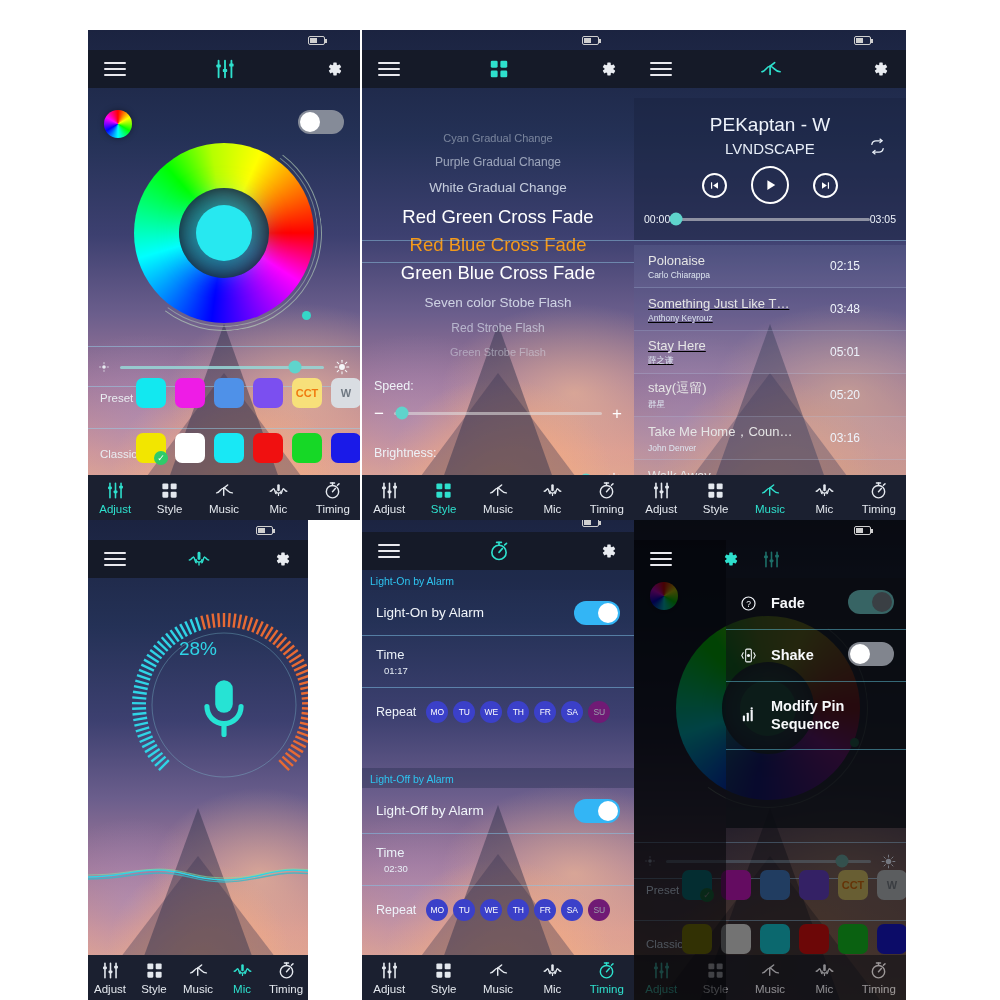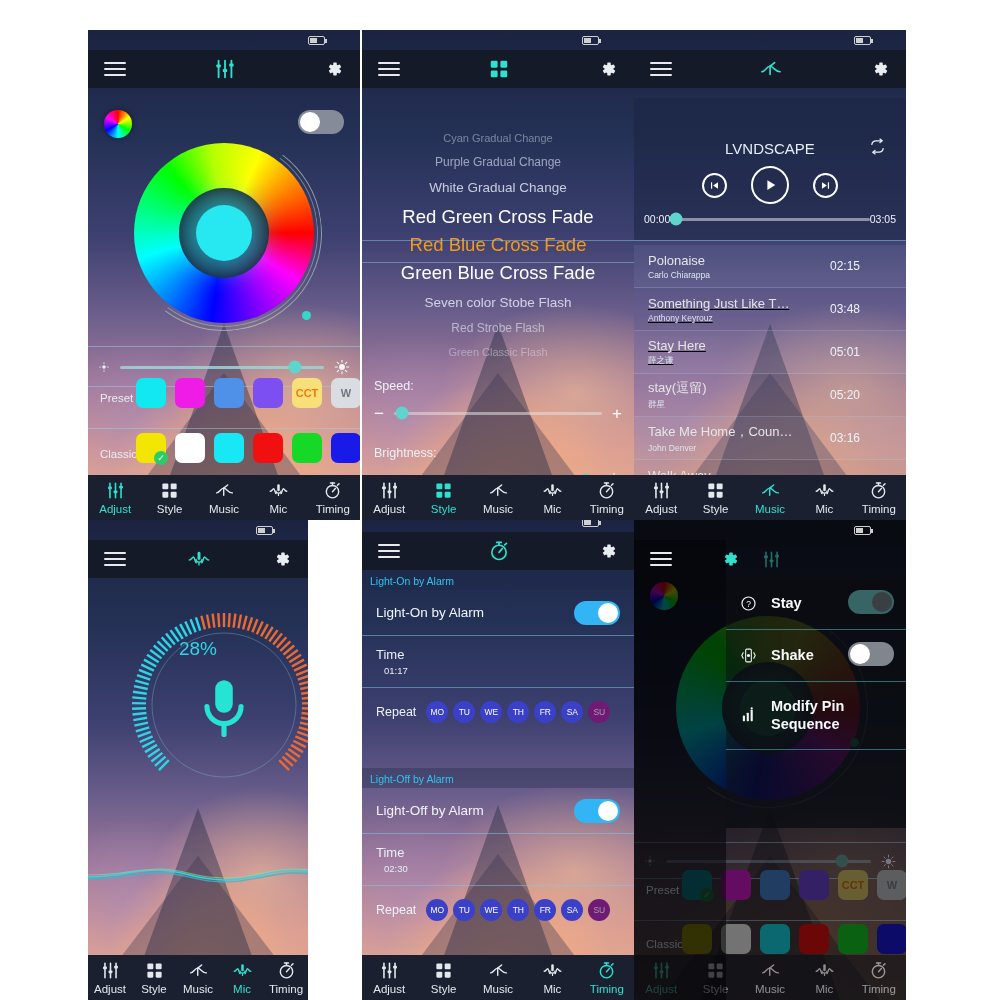--- a/index.html
+++ b/index.html
@@ -386,21 +386,21 @@
       </div>
       <div class="styleList" style="top:92px; z-index:2;">
         <div class="sItem f1">Cyan Gradual Change</div>
         <div class="sItem f2">Purple Gradual Change</div>
         <div class="sItem f3">White Gradual Change</div>
         <div class="sItem f4">Red Green Cross Fade</div>
         <div class="sItem sel">Red Blue Cross Fade</div>
         <div class="sItem f4">Green Blue Cross Fade</div>
         <div class="sItem f3">Seven color Stobe Flash</div>
         <div class="sItem f2">Red Strobe Flash</div>
-        <div class="sItem f1">Green Classic Flash</div>
+        <div class="sItem f1">Green Strobe Flash</div>
       </div>
       <div class="selLine" style="top:210px; z-index:3;"></div>
       <div class="selLine" style="top:232px; z-index:3;"></div>
       <div class="fieldLabel" style="left:12px; top:349px; z-index:2;">Speed:</div>
       <div class="slider-row" style="left:0; right:0; top:373px; height:20px; padding:0 12px; gap:10px; z-index:2;">
         <span class="pm">−</span>
         <div class="track dim">
           <div class="thumb" style="left:4%;"></div>
         </div>
         <span class="pm">+</span>
@@ -558,20 +558,21 @@
         <span class="center-ico">
           <svg width="20" height="20" viewBox="0 0 24 24">
             <g fill="#e9ecf1">
               <path d="M12 8.2a3.8 3.8 0 1 0 0 7.6 3.8 3.8 0 0 0 0-7.6zm0 5.9a2.1 2.1 0 1 1 0-4.2 2.1 2.1 0 0 1 0 4.2z"></path>
               <path d="M20.2 13.6l-1.6-.9c.1-.5.1-1 0-1.5l1.6-.9a.7.7 0 0 0 .3-.9l-1.4-2.4a.7.7 0 0 0-.9-.3l-1.6.9c-.4-.3-.9-.6-1.3-.8V5a.7.7 0 0 0-.7-.7h-2.8a.7.7 0 0 0-.7.7v1.8c-.5.2-.9.5-1.3.8l-1.6-.9a.7.7 0 0 0-.9.3L5.9 9.4a.7.7 0 0 0 .3.9l1.6.9c-.1.5-.1 1 0 1.5l-1.6.9a.7.7 0 0 0-.3.9l1.4 2.4a.7.7 0 0 0 .9.3l1.6-.9c.4.3.9.6 1.3.8V19c0 .4.3.7.7.7h2.8c.4 0 .7-.3.7-.7v-1.8c.5-.2.9-.5 1.3-.8l1.6.9c.3.2.7.1.9-.3l1.4-2.4a.7.7 0 0 0-.3-.9z"></path>
             </g>
           </svg>
         </span>
       </div>
       <div style="position:absolute; left:0; right:0; top:68px; height:142px; background:rgba(28,36,66,.55); z-index:1;"></div>
+      <div class="songTitle" style="top:84px; z-index:2;">PEKaptan - W</div>
       <div class="songArtist" style="top:110px; z-index:2;">LVNDSCAPE</div>
       <span class="center-ico" style="position:absolute; right:20px; top:108px; z-index:3;">
         <svg width="17" height="17" viewBox="0 0 24 24">
           <g stroke="#ecf2fa" stroke-width="1.8" fill="none" stroke-linecap="round">
             <path d="M4 9 a6 6 0 0 1 6-5 h8"></path>
             <path d="M15.5 1.5 L18.5 4 L15.5 6.5"></path>
             <path d="M20 15 a6 6 0 0 1-6 5 H6"></path>
             <path d="M8.5 22.5 L5.5 20 L8.5 17.5"></path>
           </g>
         </svg>
@@ -1356,21 +1357,21 @@
       <div class="settingsPanel" style="top:58px; width:180px; height:250px; z-index:4;">
         <div class="setRow" style="height:52px;">
           <span class="center-ico">
             <svg width="17" height="17" viewBox="0 0 24 24">
               <g stroke="#f2f5f8" stroke-width="1.7" fill="none">
                 <circle cx="12" cy="12" r="9.2"></circle>
               </g>
               <text x="12" y="16.5" font-size="12" text-anchor="middle" fill="#f2f5f8" font-family="sans-serif">?</text>
             </svg>
           </span>
-          <div class="sLab">Stay</div>
+          <div class="sLab">Fade</div>
           <div class="sTog"><div class="toggle onDim"><div class="knob"></div></div></div>
         </div>
         <div class="setRow" style="height:52px;">
           <span class="center-ico">
             <svg width="17" height="17" viewBox="0 0 24 24">
               <g stroke="#f2f5f8" stroke-width="1.5" fill="none">
                 <rect x="8" y="3" width="8" height="18" rx="1.6"></rect>
                 <path d="M4.5 8 L2.5 12 L4.5 16" stroke-linecap="round"></path>
                 <path d="M19.5 8 L21.5 12 L19.5 16" stroke-linecap="round"></path>
               </g>

